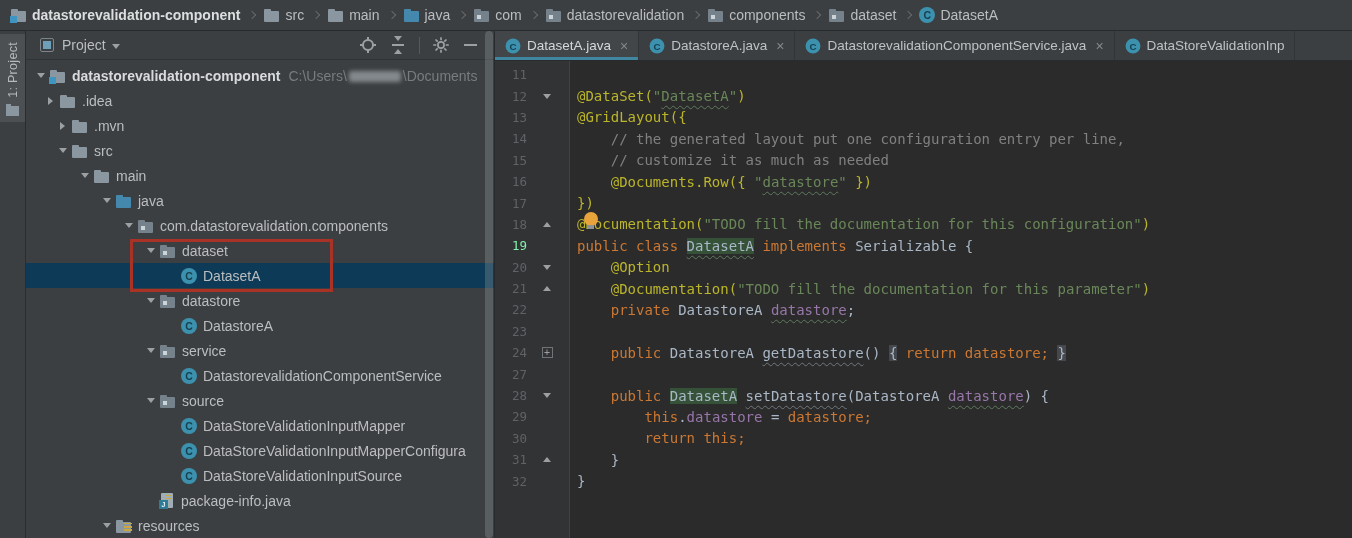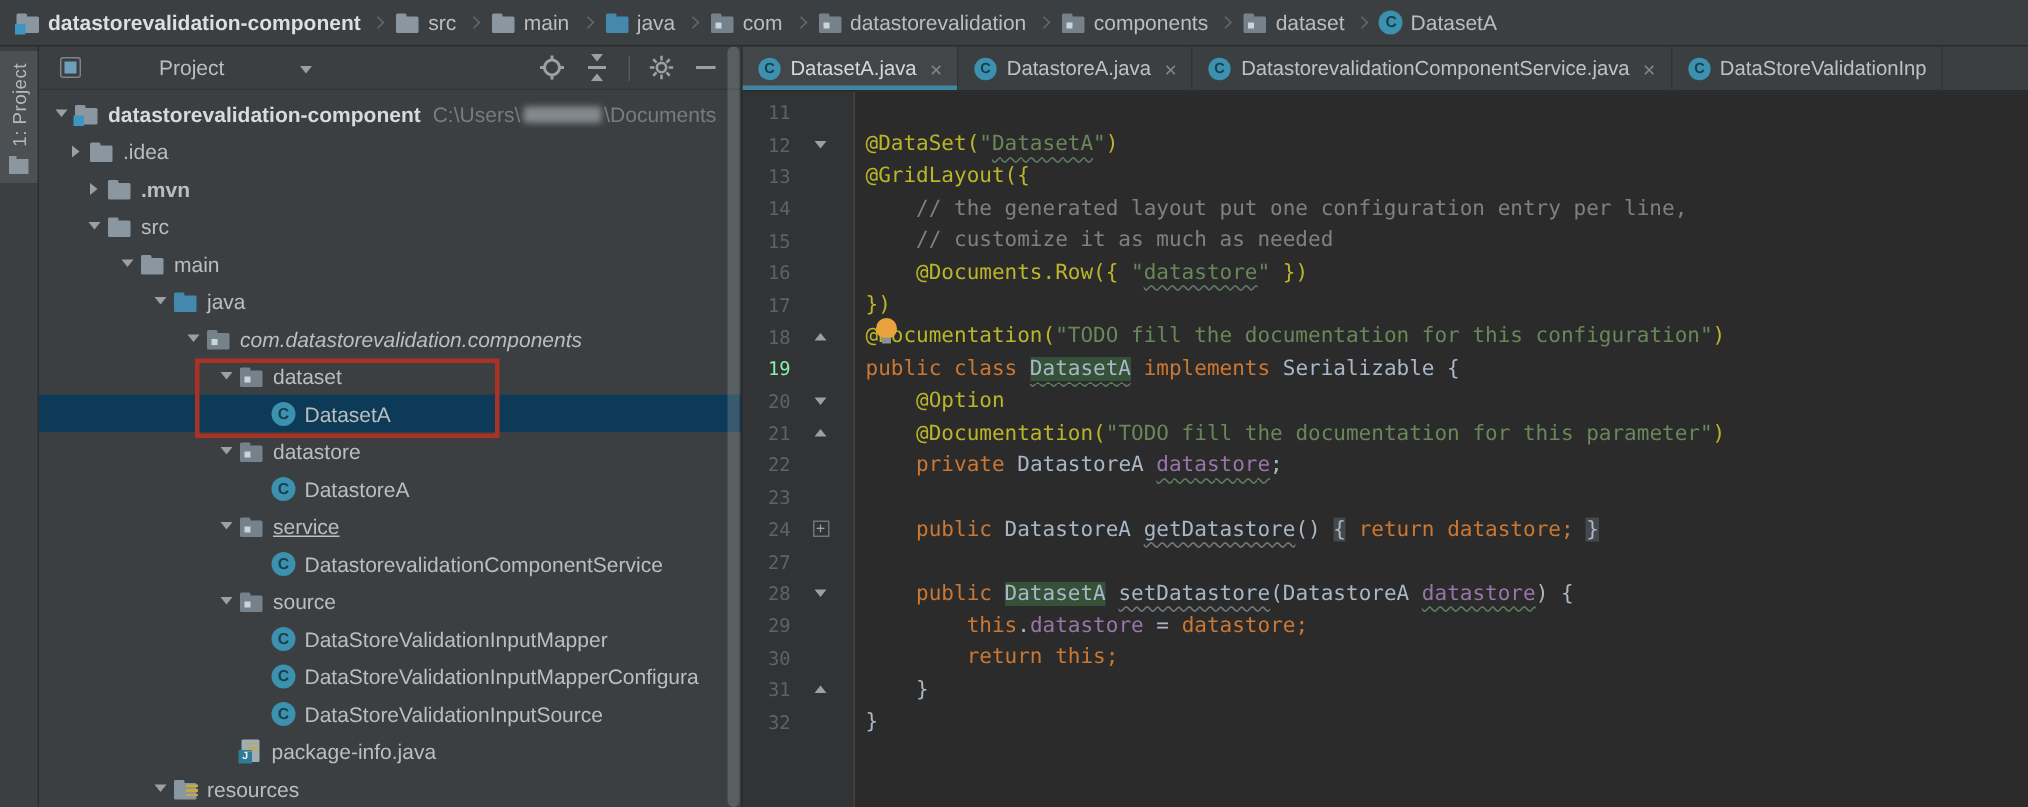--- a/index.html
+++ b/index.html
@@ -29,21 +29,21 @@
   
   .stripe{position:absolute;left:0;top:31px;width:26px;height:507px;background:#3C3F41;border-right:1px solid #2A2C2E;}
   .stripe-btn{margin-top:3px;width:100%;padding:8px 0 6px 0;background:#4C5052;display:flex;flex-direction:column;align-items:center;gap:6px;cursor:pointer;}
   .stripe-label{writing-mode:vertical-lr;transform:rotate(180deg);color:#B7B9BB;font-size:12.5px;letter-spacing:.3px;}
   .mini-folder{width:13px;height:12px;position:relative;}
   .mini-folder::before{content:"";position:absolute;left:0;top:0;width:5px;height:3px;background:#8A96A0;}
   .mini-folder::after{content:"";position:absolute;left:0;top:2px;right:0;bottom:0;background:#8A96A0;}
 
   
   .project-panel{position:absolute;left:26px;top:31px;width:469px;height:507px;background:#3C3F41;border-right:1px solid #282B2D;overflow:hidden;}
-  .panel-header{height:29px;border-bottom:1px solid #313436;display:flex;align-items:center;padding:0 14px;gap:44px;}
+  .panel-header{height:29px;border-bottom:1px solid #313436;display:flex;align-items:center;padding:0 14px;}
   .view-icon{width:14px;height:14px;border:1px solid #7A858C;border-radius:2px;position:relative;margin-right:8px;flex:none;}
   .view-icon::before{content:"";position:absolute;inset:2px;background:#6FA0BA;}
   .panel-title{color:#BBBDBF;font-size:14px;margin-right:6px;}
   .dd-arrow{width:0;height:0;border-left:4px solid transparent;border-right:4px solid transparent;border-top:5px solid #9DA0A3;margin-top:2px;}
   .hicons{margin-left:auto;display:flex;align-items:center;}
   .hicon{width:18px;height:18px;position:relative;margin-left:12px;cursor:pointer;flex:none;}
   .hicon.locate{background:linear-gradient(#9DA0A3,#9DA0A3) center/2px 16px no-repeat,linear-gradient(#9DA0A3,#9DA0A3) center/16px 2px no-repeat;}
   .hicon.locate::before{content:"";position:absolute;inset:3px;border:2px solid #9DA0A3;border-radius:50%;background:#3C3F41;}
   .hicon.collapse-all{background:linear-gradient(#9DA0A3,#9DA0A3) center/12px 2px no-repeat;}
   .hicon.collapse-all::before{content:"";position:absolute;left:5px;top:0;border-left:4px solid transparent;border-right:4px solid transparent;border-top:5px solid #9DA0A3;}
@@ -198,21 +198,21 @@
         <span class="tlabel">datastorevalidation-component</span>
         <span class="tpath">C:\Users\<span class="redact"></span>\Documents</span>
       </div>
       <div class="trow" style="padding-left: 16px;">
         <span class="arrow-slot">
           <span class="arr-col"></span>
         </span>
         <span class="ti folder"></span>
         <span class="tlabel">.idea</span>
       </div>
-      <div class="trow" style="padding-left: 28px; font-weight: bold;">
+      <div class="trow" style="padding-left: 28px;">
         <span class="arrow-slot">
           <span class="arr-col"></span>
         </span>
         <span class="ti folder"></span>
         <span class="tlabel">.mvn</span>
       </div>
       <div class="trow" style="padding-left: 28px;">
         <span class="arrow-slot">
           <span class="arr-exp"></span>
         </span>
@@ -226,21 +226,21 @@
         <span class="ti folder"></span>
         <span class="tlabel">main</span>
       </div>
       <div class="trow" style="padding-left: 72px;">
         <span class="arrow-slot">
           <span class="arr-exp"></span>
         </span>
         <span class="ti folder-java"></span>
         <span class="tlabel">java</span>
       </div>
-      <div class="trow" style="padding-left: 94px; font-style: italic;">
+      <div class="trow" style="padding-left: 94px;">
         <span class="arrow-slot">
           <span class="arr-exp"></span>
         </span>
         <span class="ti package">
           <i></i>
         </span>
         <span class="tlabel">com.datastorevalidation.components</span>
       </div>
       <div class="trow" style="padding-left: 116px;">
         <span class="arrow-slot">
@@ -263,21 +263,21 @@
         <span class="ti package">
           <i></i>
         </span>
         <span class="tlabel">datastore</span>
       </div>
       <div class="trow" style="padding-left: 138px;">
         <span class="arrow-slot"></span>
         <span class="ti class">C</span>
         <span class="tlabel">DatastoreA</span>
       </div>
-      <div class="trow" style="padding-left: 116px; text-decoration: underline;">
+      <div class="trow" style="padding-left: 116px;">
         <span class="arrow-slot">
           <span class="arr-exp"></span>
         </span>
         <span class="ti package">
           <i></i>
         </span>
         <span class="tlabel">service</span>
       </div>
       <div class="trow" style="padding-left: 138px;">
         <span class="arrow-slot"></span>

